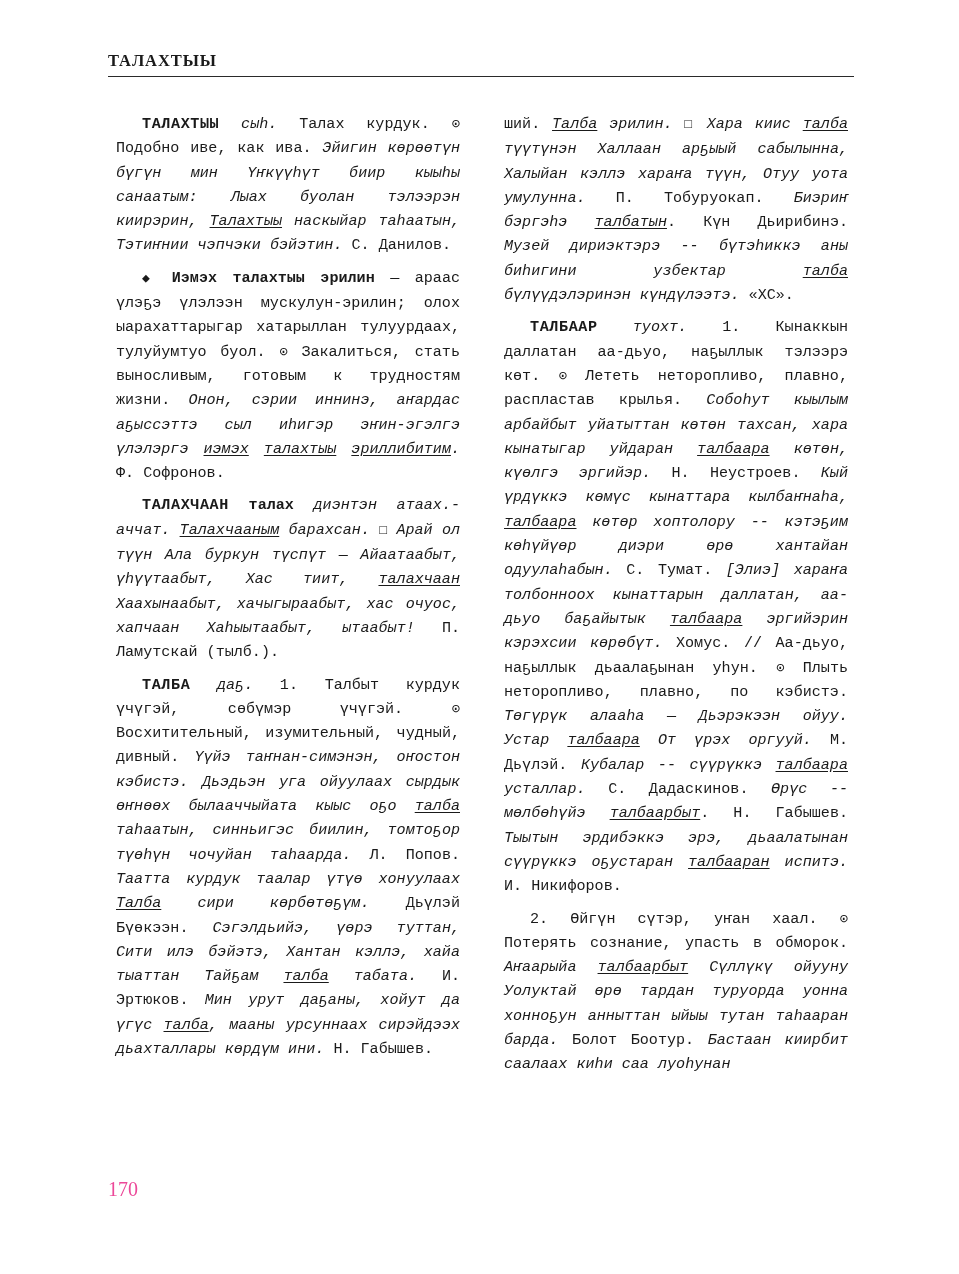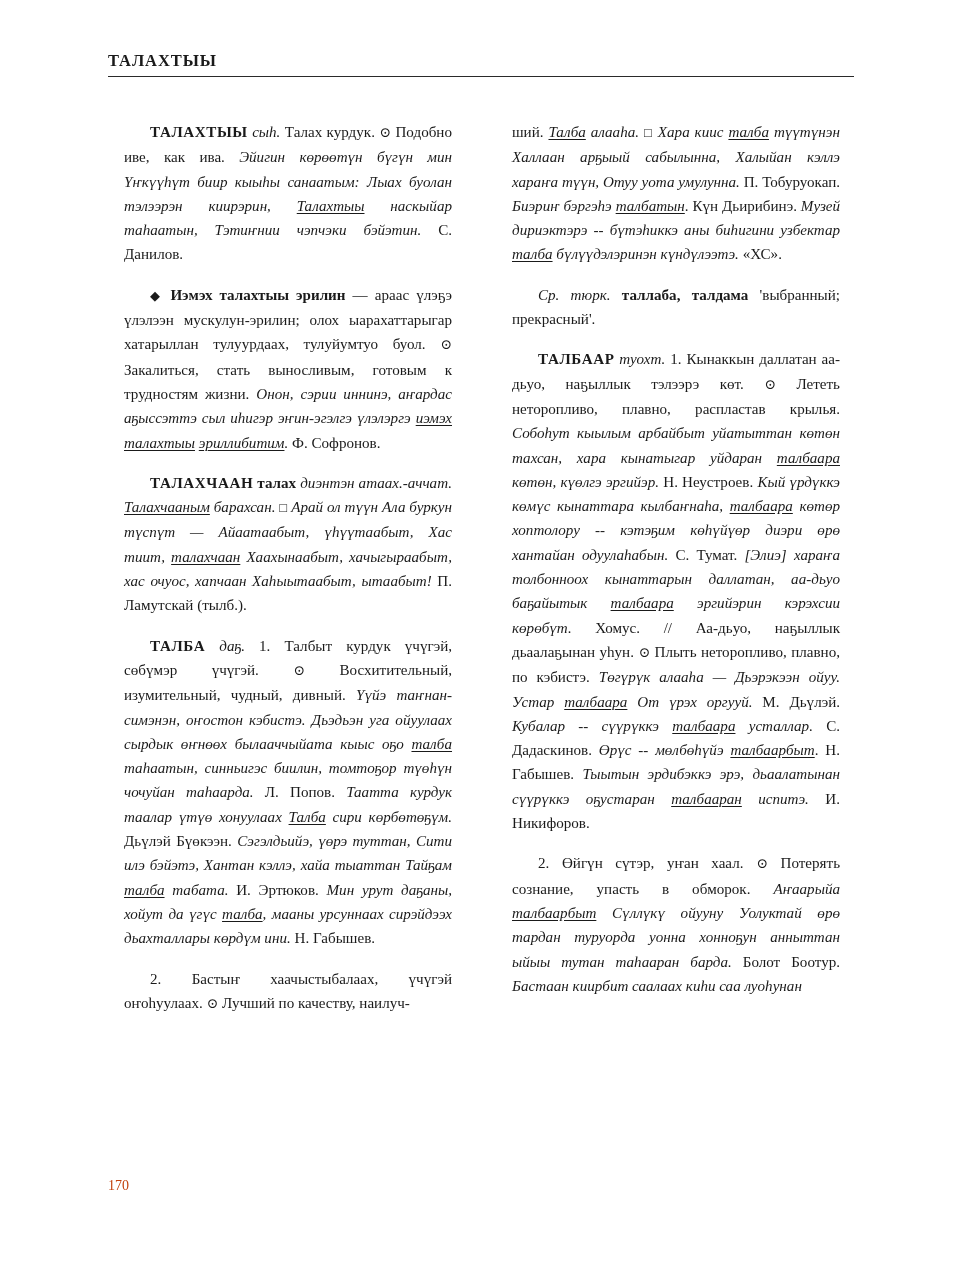--- a/index.html
+++ b/index.html
@@ -54,22 +54,23 @@
   }
   .col {
     width: 360px;
     font-size: 15.1px;
     line-height: 24.3px;
     text-align: justify;
     text-justify: inter-word;
     hyphens: manual;
   }
   .para {
-    margin: 16px;
+    margin: 8px;
     text-indent: 26px;
+    font-family: Liberation Mono, monospace;
   }
   .para.noind {
     text-indent: 0;
   }
   .hw {
     font-weight: bold;
     letter-spacing: 0.6px;
   }
   .gram {
     font-style: italic;
@@ -90,22 +91,22 @@
     font-weight: normal;
   }
   .sym-circ { font-size: 14px; }
   .sym-sq   { font-size: 13px; }
   .sym-dia  { font-size: 13px; }
   
   .folio {
     position: absolute;
     left: 108px;
     top: 1178px;
-    font-size: 14px;
-    color: #c2410c;
+    font-size: 20px;
+    color: #ec4899;
   }
 </style>
 </head>
 <body>
 
 <div class="page">
 
   <div class="runhead">
     <div class="runhead-text">ТАЛАХТЫЫ</div>
     <div class="runhead-rule"></div>
@@ -171,54 +172,43 @@
         <span>Дьүлэй Бүөкээн.</span>
         <span class="it">Сэгэлдьийэ, үөрэ туттан, Сити илэ бэйэтэ, Хантан кэллэ, хайа тыаттан Тайҕам</span>
         <span class="ul">талба</span>
         <span class="it">табата.</span>
         <span>И. Эртюков.</span>
         <span class="it">Мин урут даҕаны, хойут да үгүс</span>
         <span class="ul">талба</span><span class="it">, мааны урсуннаах сирэйдээх дьахталлары көрдүм ини.</span>
         <span>Н. Габышев.</span>
       </p>
 
-      <p class="para">
-        <span>2.</span>
-        <span>Бастыҥ хаачыстыбалаах, үчүгэй оҥоһуулаах.</span>
-        <span class="sym sym-circ">⊙</span>
-        <span>Лучший по качеству, наилуч-</span>
-      </p>
 
     </div>
 
     <div class="col">
 
       <p class="para noind">
         <span>ший.</span>
         <span class="ul">Талба</span>
-        <span class="it">алааһа.</span>
+        <span class="it">эрилин.</span>
         <span class="sym sym-sq">□</span>
         <span class="it">Хара киис</span>
         <span class="ul">талба</span>
         <span class="it">түүтүнэн Халлаан арҕыый сабылынна, Халыйан кэллэ хараҥа түүн, Отуу уота умулунна.</span>
         <span>П. Тобуруокап.</span>
         <span class="it">Биэриҥ бэргэһэ</span>
         <span class="ul">талбатын</span><span>.</span>
         <span>Күн Дьирибинэ.</span>
         <span class="it">Музей дириэктэрэ -- бүтэһиккэ аны биһигини узбектар</span>
         <span class="ul">талба</span>
         <span class="it">бүлүүдэлэринэн күндүлээтэ.</span>
         <span>«ХС».</span>
       </p>
 
-      <p class="para">
-        <span class="it">Ср. тюрк.</span>
-        <span class="bi">таллаба, талдама</span>
-        <span>'выбранный; прекрасный'.</span>
-      </p>
 
       <p class="para">
         <span class="hw">ТАЛБААР</span>
         <span class="gram">туохт.</span>
         <span>1.</span>
         <span>Кынаккын даллатан аа-дьуо, наҕыллык тэлээрэ көт.</span>
         <span class="sym sym-circ">⊙</span>
         <span>Лететь неторопливо, плавно, распластав крылья.</span>
         <span class="it">Собоһут кыылым арбайбыт уйатыттан көтөн тахсан, хара кынатыгар уйдаран</span>
         <span class="ul">талбаара</span>

